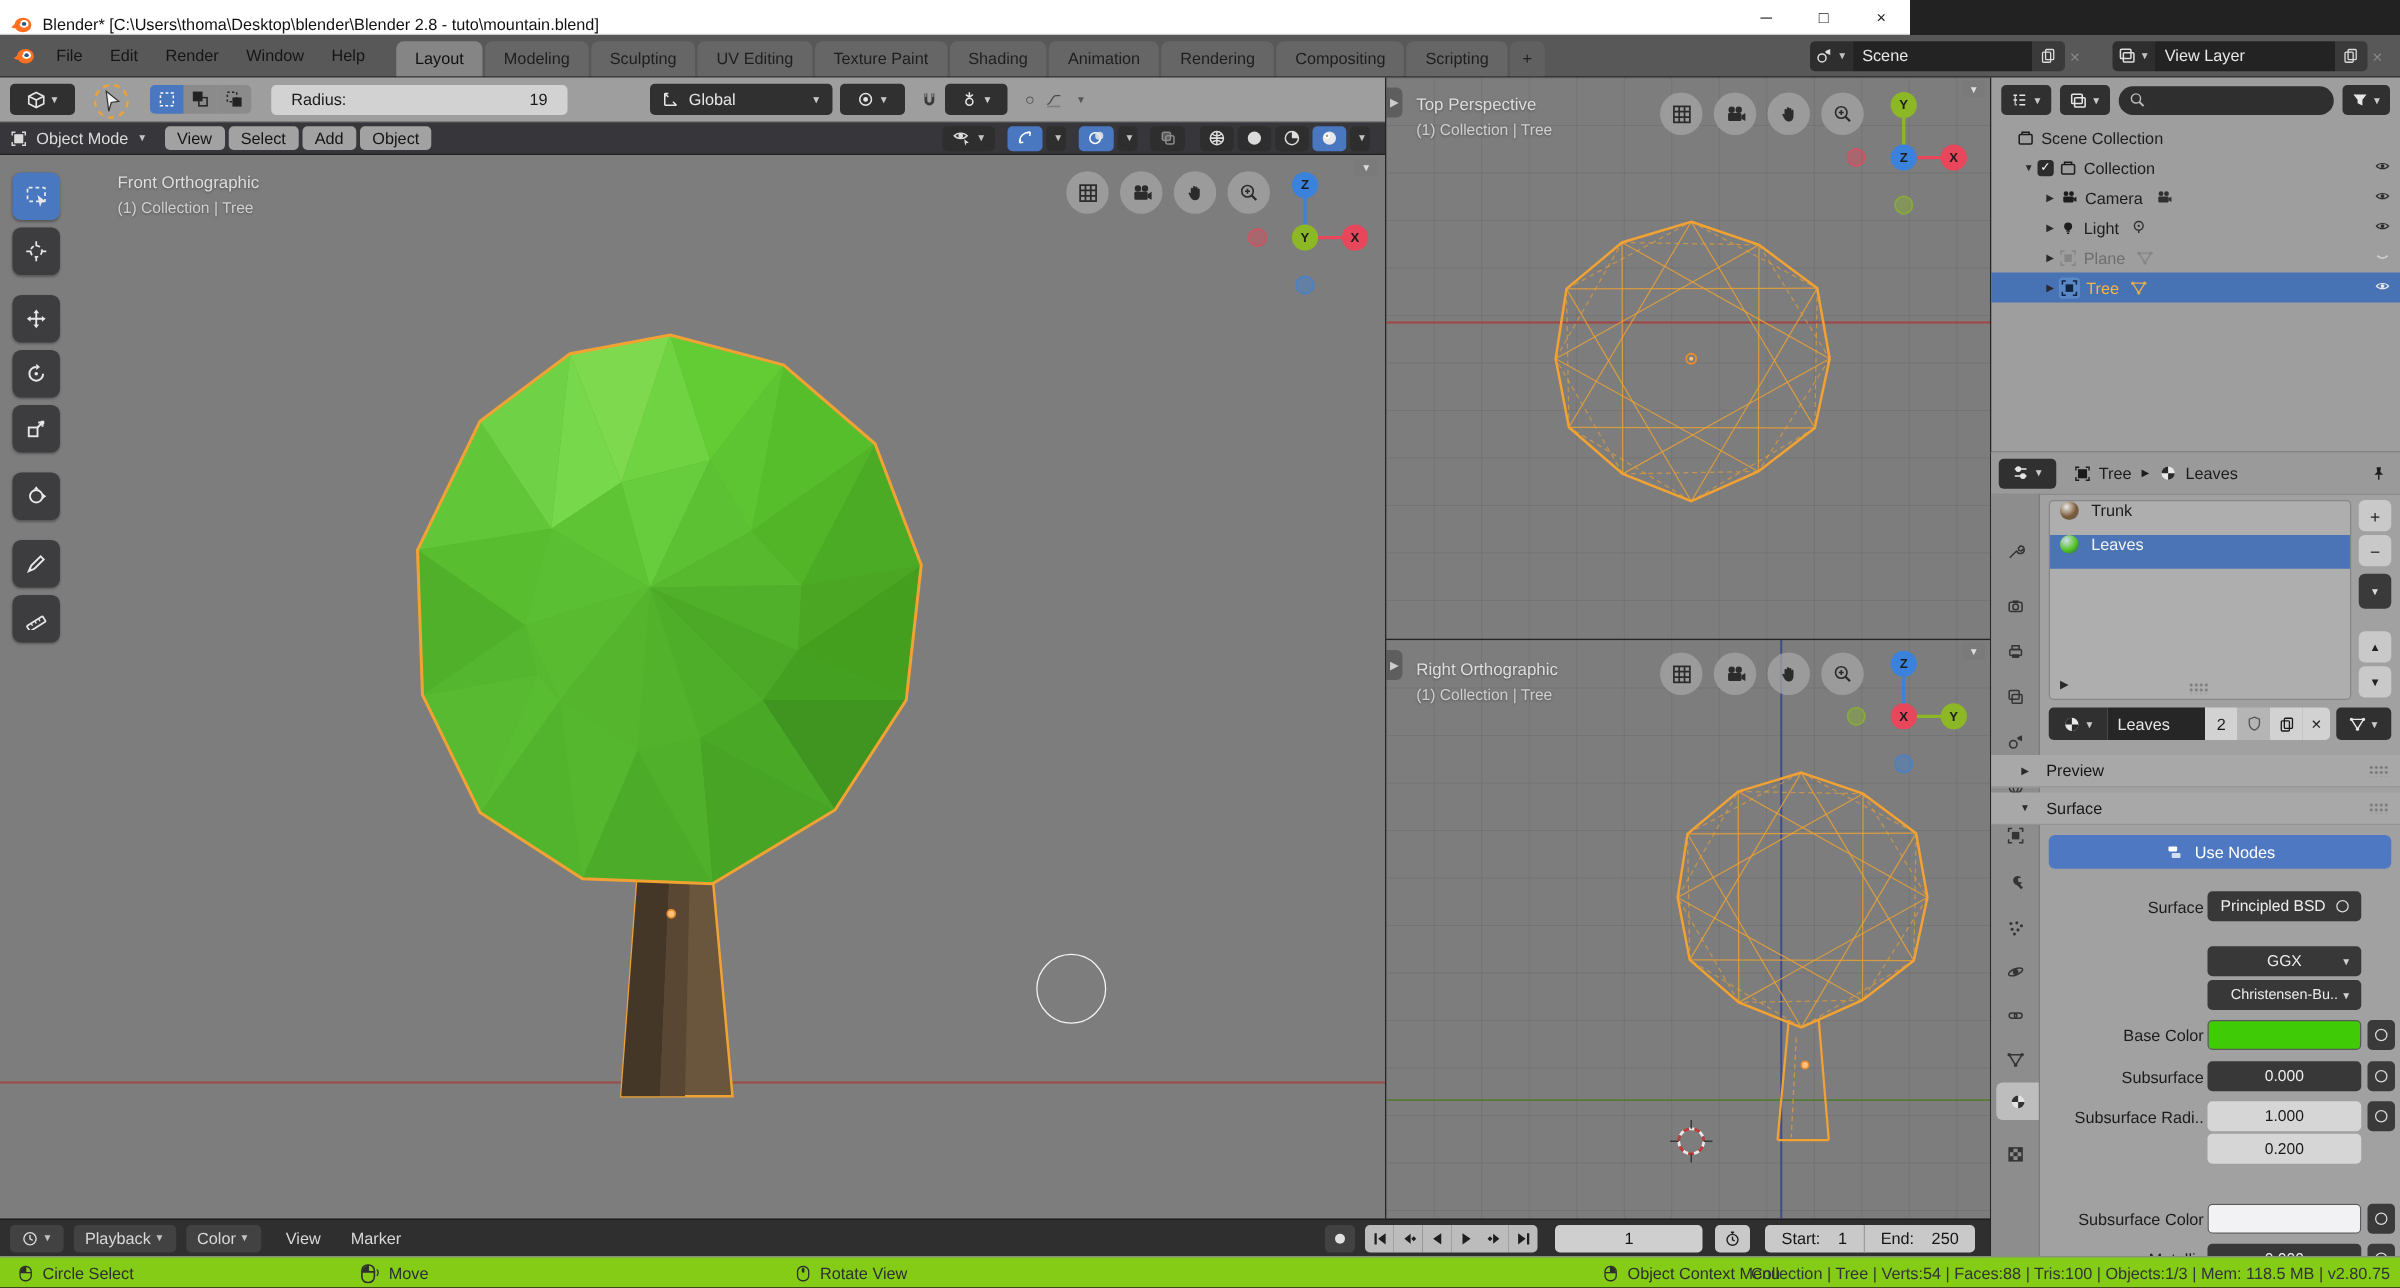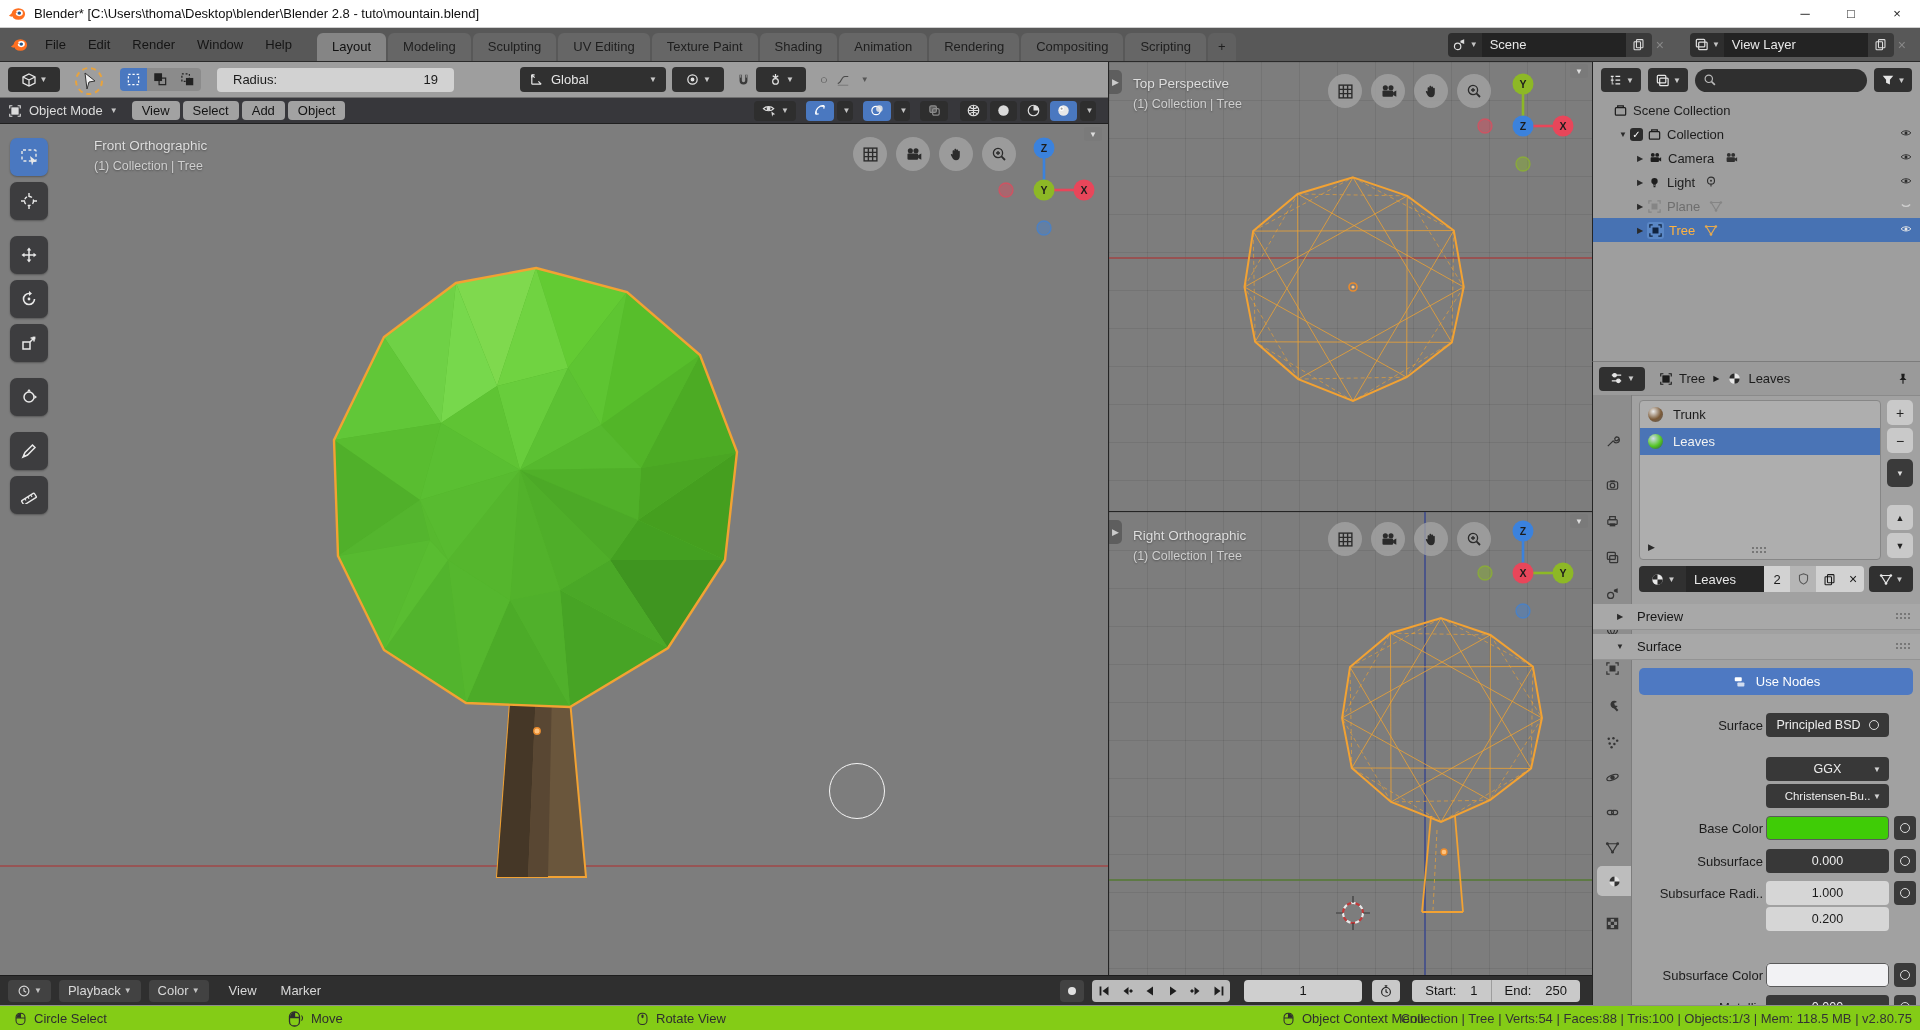--- a/index.html
+++ b/index.html
@@ -2,22 +2,22 @@
 <html><head>
 <meta charset="utf-8">
 <style>
   html,body{margin:0;padding:0;background:#222;}
   #root{position:relative;width:1920px;height:1030px;overflow:hidden;
         font-family:"Liberation Sans",sans-serif;font-size:13px;
         -webkit-font-smoothing:antialiased;user-select:none;}
   .abs{position:absolute;}
   svg{display:block;}
   
-  .titlebar{left:0;top:0;width:1920px;height:28px;background:#ffffff;color:#111;
-            display:flex;align-items:center;border-bottom:1px solid #cfcfcf;box-sizing:border-box;}
+  .titlebar{left:0;top:0;width:1528px;height:28px;background:#ffffff;color:#111;
+            display:flex;align-items:flex-end;border-bottom:1px solid #cfcfcf;box-sizing:border-box;}
   .titlebar .logo{margin:0 8px 0 8px;}
   .wincontrols{margin-left:auto;display:flex;height:100%;}
   .winbtn{width:46px;height:100%;display:flex;align-items:center;justify-content:center;color:#222;font-size:13px;}
   
   .topbar{left:0;top:28px;width:1920px;height:34px;background:#585858;display:flex;align-items:flex-end;
           border-bottom:1px solid #2a2a2a;box-sizing:border-box;}
   .tb-left{display:flex;align-items:center;height:100%;}
   .menu-item{padding:0 11px;color:#151515;height:100%;display:flex;align-items:center;}
   .tabs{display:flex;align-items:flex-end;height:100%;margin-left:14px;}
   .tab{padding:6px 15px 7px 15px;background:#666666;color:#1e1e1e;border-radius:6px 6px 0 0;margin-right:2px;}
@@ -82,21 +82,21 @@
   .expander{width:14px;font-size:8px;color:#2a2a2a;text-align:center;}
   .outl-check{width:13px;height:13px;background:#2c2c2c;border-radius:3px;color:#fff;font-size:10px;line-height:13px;text-align:center;margin-right:4px;}
   .badge{margin-left:9px;opacity:.85;}
   
   .props{left:1592px;top:362px;width:328px;height:643px;background:#a1a1a1;border-left:1px solid #242424;box-sizing:border-box;}
   .props-head{height:33px;background:#9a9a9a;display:flex;align-items:center;border-bottom:1px solid #8a8a8a;color:#1c1c1c;}
   .tabstrip{position:absolute;left:0;top:33px;width:38px;height:610px;background:#8d8d8d;border-right:1px solid #7d7d7d;}
   .ptab{position:absolute;left:3px;width:32px;height:30px;display:flex;align-items:center;justify-content:center;color:#343434;}
   .ptab.active{background:#bdbdbd;border-radius:5px 0 0 5px;left:4px;width:34px;color:#101010;}
   .slotlist{position:absolute;left:46px;top:38px;width:242px;height:160px;background:#aeaeae;border:1px solid #878787;border-radius:4px;box-sizing:border-box;overflow:hidden;}
-  .slot{height:27px;display:flex;align-items:center;padding:0 8px;color:#1c1c1c;}
+  .slot{height:27px;display:flex;align-items:flex-start;padding:0 8px;color:#1c1c1c;}
   .slot.selected{background:#4a74b6;color:#f2f2f2;}
   .ball{width:15px;height:15px;border-radius:50%;margin-right:10px;}
   .listside{position:absolute;left:294px;top:38px;width:26px;}
   .lsbtn{width:26px;height:25px;background:#c9c9c9;border-radius:5px;margin-bottom:3px;display:flex;align-items:center;justify-content:center;color:#222;font-size:14px;}
   .lsbtn.dark{background:#3a3a3a;color:#ddd;font-size:8px;height:28px;}
   .lsbtn.sm{font-size:9px;}
   .grip{width:16px;height:9px;background-image:radial-gradient(#777 1px,transparent 1.2px);background-size:4px 4px;}
   .prow{position:absolute;display:flex;align-items:center;}
   .plabel{position:absolute;color:#1c1c1c;text-align:right;width:132px;left:38px;}
   .pfield{position:absolute;left:173px;width:123px;height:24px;background:#383838;border-radius:4px;color:#ededed;

